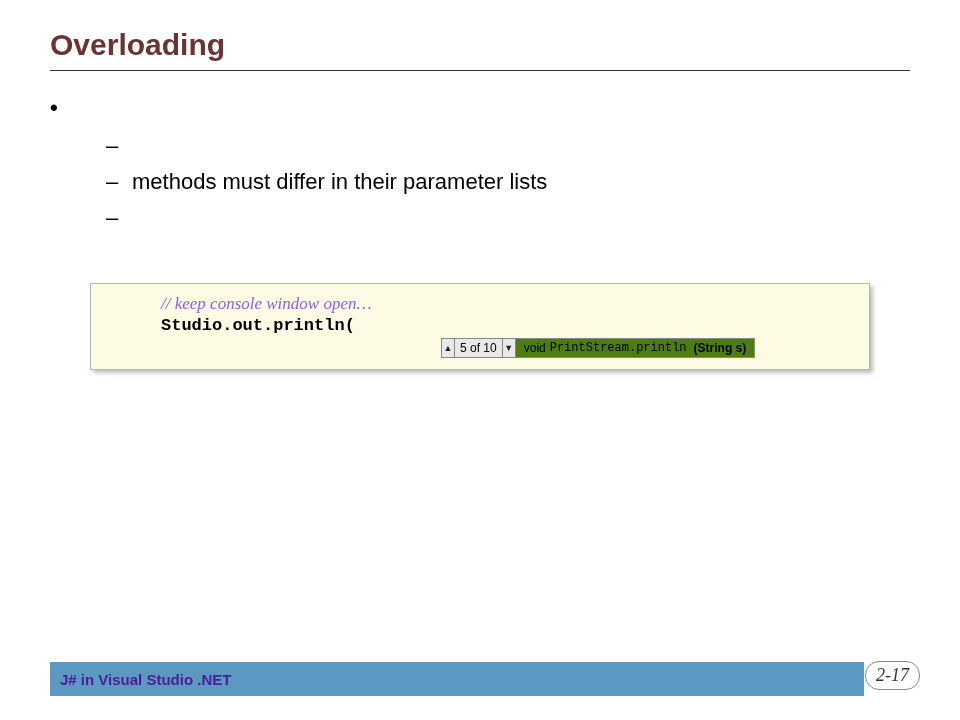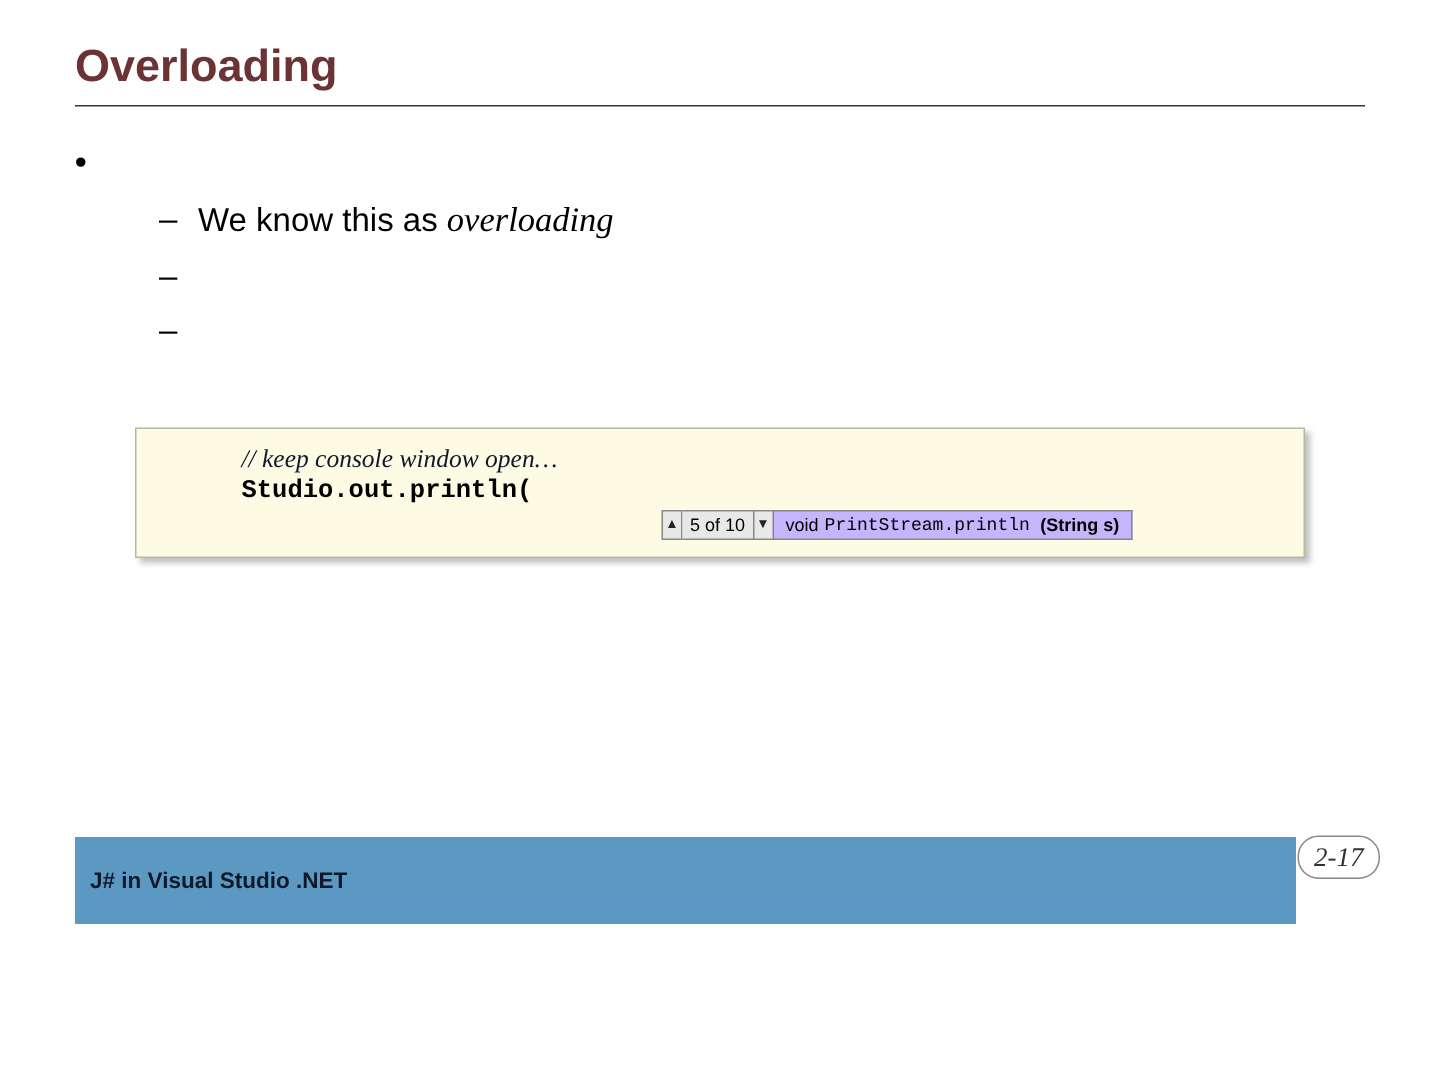--- a/index.html
+++ b/index.html
@@ -8,21 +8,21 @@
     width: 960px;
     height: 720px;
     background: #ffffff;
     font-family: Arial, Helvetica, sans-serif;
     color: #000;
     overflow: hidden;
   }
   .slide {
     position: relative;
     width: 960px;
-    height: 616px;
+    height: 720px;
     box-sizing: border-box;
     padding: 28px 50px 0 50px;
   }
   .title {
     font-size: 30px;
     font-weight: bold;
     color: #6b3333;
     margin: 0 0 8px 0;
   }
   .rule {
@@ -57,21 +57,21 @@
     position: relative;
     background: #fdfbe3;
     border: 1px solid #b8b8a0;
     box-shadow: 3px 3px 4px rgba(0,0,0,0.25);
     padding: 10px 14px 34px 70px;
     font-size: 16px;
   }
   .code-comment {
     font-family: "Times New Roman", Times, serif;
     font-style: italic;
-    color: #0f172a;
+    color: #8b5cf6;
     font-size: 17px;
   }
   .code-line {
     font-family: "Courier New", Courier, monospace;
     font-weight: bold;
     font-size: 17px;
     color: #000;
     margin-top: 2px;
   }
   .intellisense {
@@ -106,43 +106,43 @@
     background: #e8e8e8;
     border-top: 1px solid #888;
     border-bottom: 1px solid #888;
     padding: 0 5px;
     display: flex;
     align-items: center;
     font-size: 12px;
     color: #000;
   }
   .sig {
-    background: #c4b5fd;
+    background: #4d7c0f;
     border: 1px solid #888;
     border-left: none;
     padding: 0 8px;
     display: flex;
     align-items: center;
     white-space: nowrap;
   }
   .sig .param { font-weight: bold; margin-left: 4px;}
   .sig .cls { margin: 0 3px 0 4px; font-family: Liberation Mono, monospace; }
   .footer {
     position: absolute;
     left: 50px;
     right: 40px;
     bottom: 32px;
     height: 26px;
   }
   .footer-bar {
     background: #5b99c2;
-    color: #0f172a;
+    color: #4c1d95;
     font-weight: bold;
     font-size: 15px;
-    padding: 20px 10px;
+    padding: 8px 10px;
     display: inline-flex;
     align-items: center;
     width: calc(100% - 76px);
     height: 18px;
     box-sizing: content-box;
   }
   .page-badge {
     position: absolute;
     right: 0;
     bottom: -2px;
@@ -163,26 +163,24 @@
 
   <h1 class="title">Overloading</h1>
   <hr class="rule">
 
   <div class="bullets">
     <div class="b1">
       <span class="dot">•</span>
     </div>
     <div class="b2">
       <span class="dash">–</span>
-      <span>
-        <span>We know this as </span><span class="ital">overloading</span>
-      </span>
     </div>
     <div class="b2">
       <span class="dash">–</span>
+      <span>methods must differ in their parameter lists</span>
     </div>
     <div class="b2">
       <span class="dash">–</span>
     </div>
   </div>
 
   <div class="code-box-wrap">
     <div class="code-box">
       <div class="code-comment">// keep console window open…</div>
       <div class="code-line">Studio.out.println(</div>

